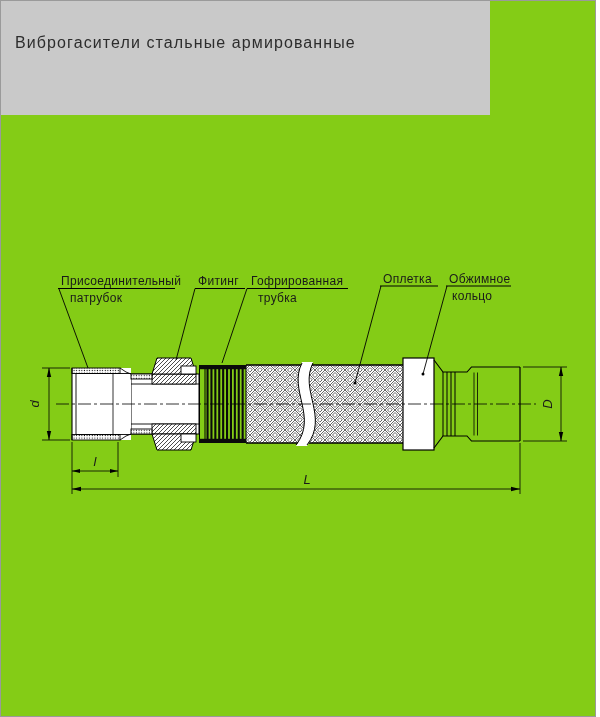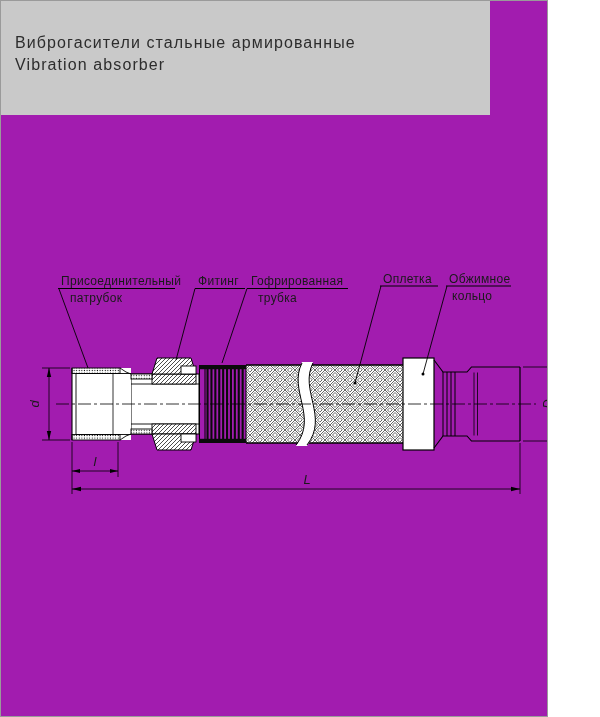--- a/index.html
+++ b/index.html
@@ -1,17 +1,17 @@
 <!DOCTYPE html>
 <html><head>
 <meta charset="utf-8">
 <style>
   html,body{margin:0;padding:0;background:#fff;}
   #page{
-    position:relative;width:548px;height:717px;background:#a21caf;
+    position:relative;width:596px;height:717px;background:#84cc16;
     font-family:"Liberation Sans",sans-serif;overflow:hidden;
   }
   #page-border{
     position:absolute;inset:0;border:1px solid #9a9a9a;pointer-events:none;z-index:50;
   }
   #header{
     position:absolute;left:1px;top:1px;width:489px;height:114px;
     background:#c9c9c9;box-sizing:border-box;padding:31px 0 0 14px;
   }
   #header .t{
@@ -22,21 +22,20 @@
   .callout{font-size:12px;letter-spacing:0.3px;}
   .dim{font-size:13px;font-style:italic;}
 </style>
 </head>
 <body>
 
 <div id="page">
 
   <div id="header">
     <div class="t">Виброгасители стальные армированные</div>
-    <div class="t">Vibration absorber</div>
   </div>
 
   <svg width="600" height="717" viewBox="0 0 600 717">
     <defs>
       <pattern id="dots" width="2.6" height="2.6" patternUnits="userSpaceOnUse">
         <rect width="2.6" height="2.6" fill="#fff"></rect>
         <circle cx="1.2" cy="1.3" r="0.55" fill="#000"></circle>
       </pattern>
       <pattern id="hatch" width="4" height="4" patternUnits="userSpaceOnUse">
         <rect width="4" height="4" fill="#fff"></rect>

